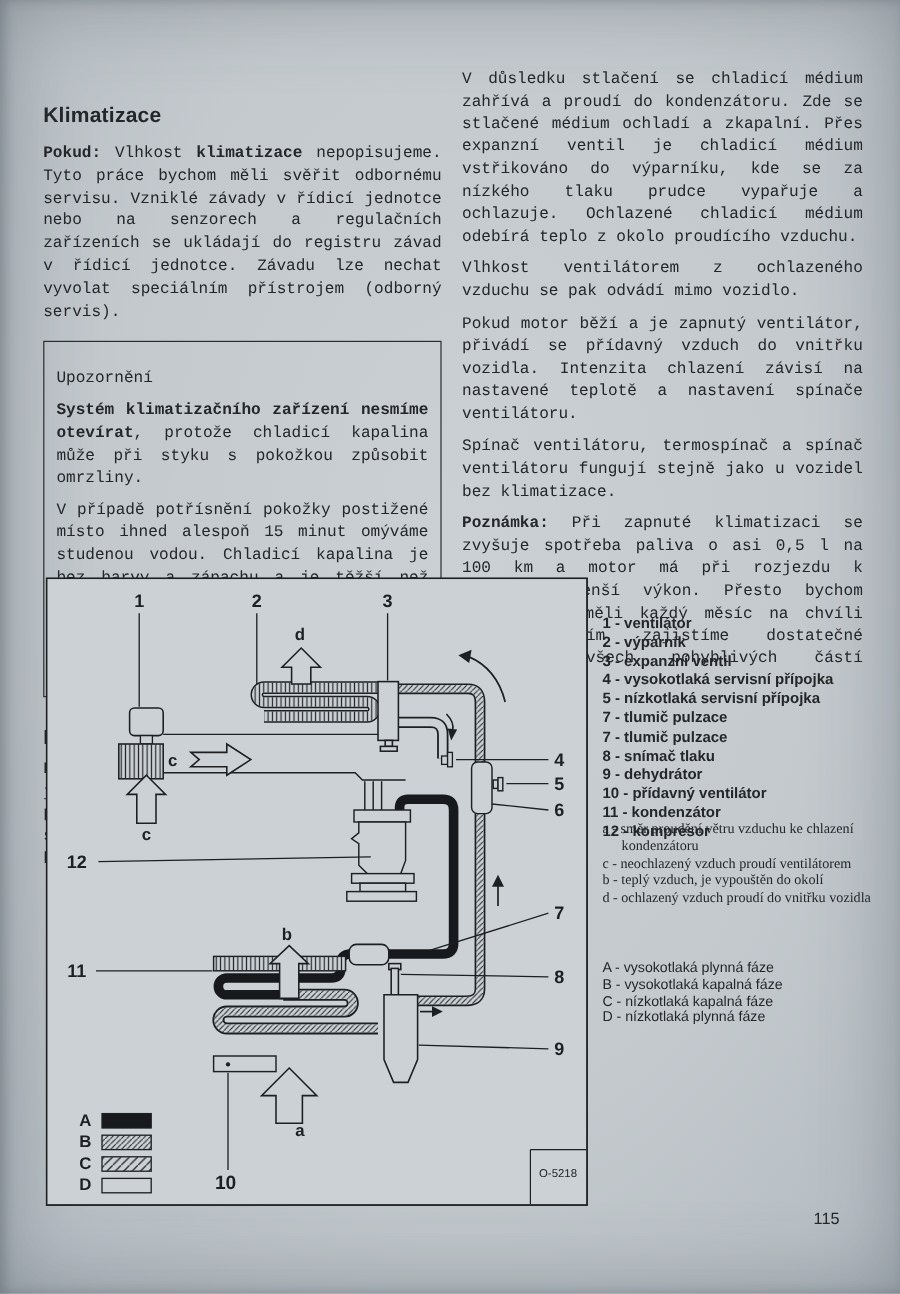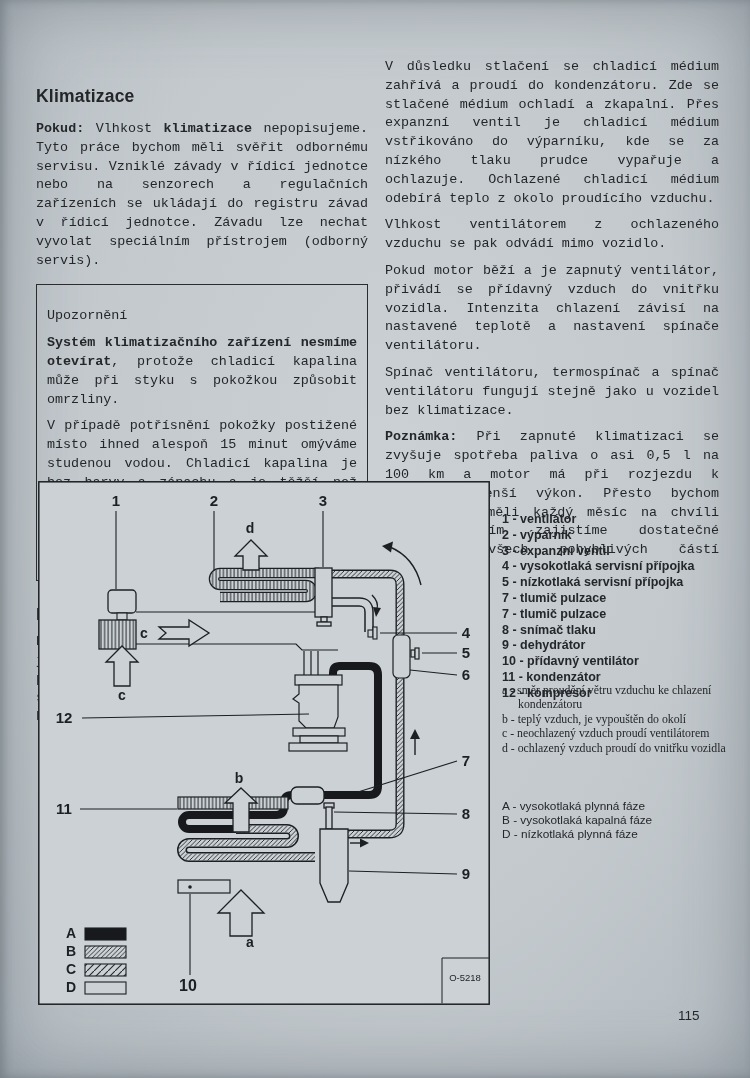--- a/index.html
+++ b/index.html
@@ -250,27 +250,28 @@
       <li>8 - snímač tlaku</li>
       <li>9 - dehydrátor</li>
       <li>10 - přídavný ventilátor</li>
       <li>11 - kondenzátor</li>
       <li>12 - kompresor</li>
     </ul>
   </div>
   <div class="legend-block legend-air">
     <ul>
       <li>a - směr proudění větru vzduchu ke chlazení kondenzátoru</li>
+      <li>c - neochlazený vzduch proudí ventilátorem</li>
       <li>b - teplý vzduch, je vypouštěn do okolí</li>
-      <li>c - neochlazený vzduch proudí ventilátorem</li>
       <li>d - ochlazený vzduch proudí do vnitřku vozidla</li>
     </ul>
   </div>
   <div class="legend-block legend-phase">
     <ul>
       <li>A - vysokotlaká plynná fáze</li>
       <li>B - vysokotlaká kapalná fáze</li>
+      <li>C - nízkotlaká kapalná fáze</li>
       <li>D - nízkotlaká plynná fáze</li>
     </ul>
   </div>
 </div>
 
 <div class="page-num">115</div>
 
 </body></html>

